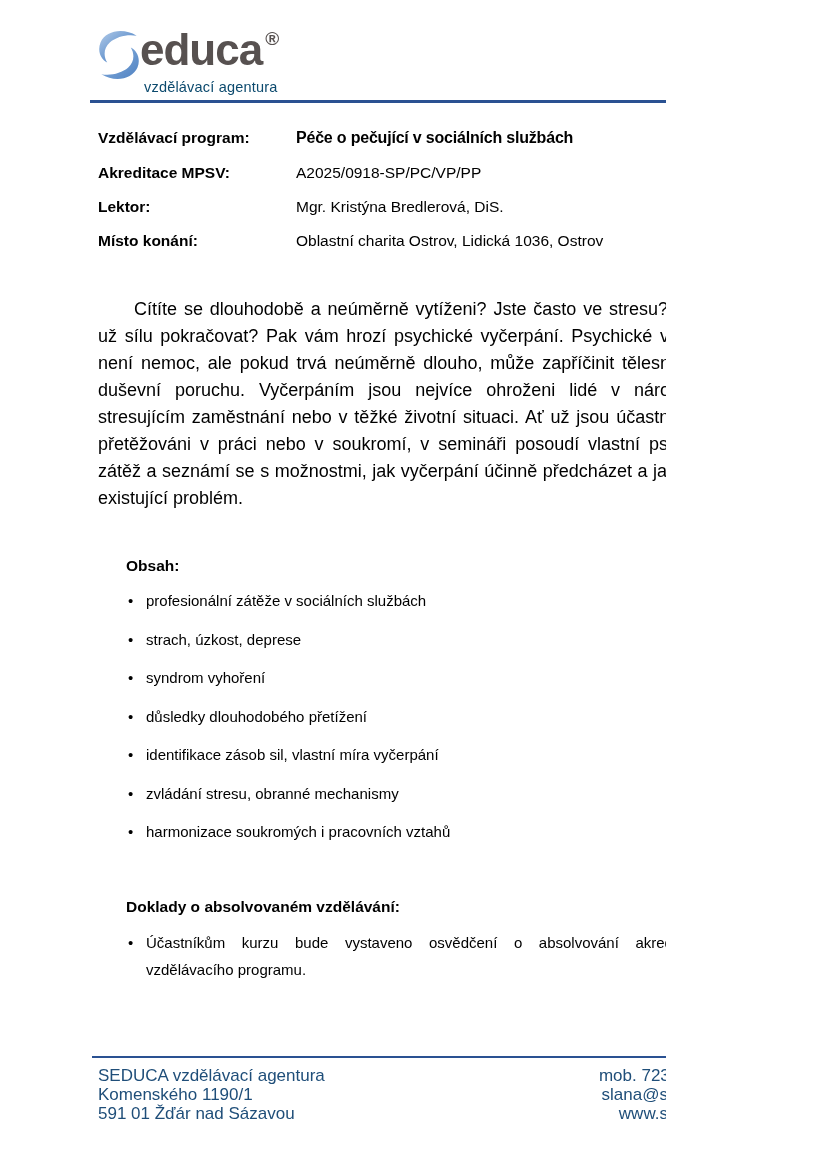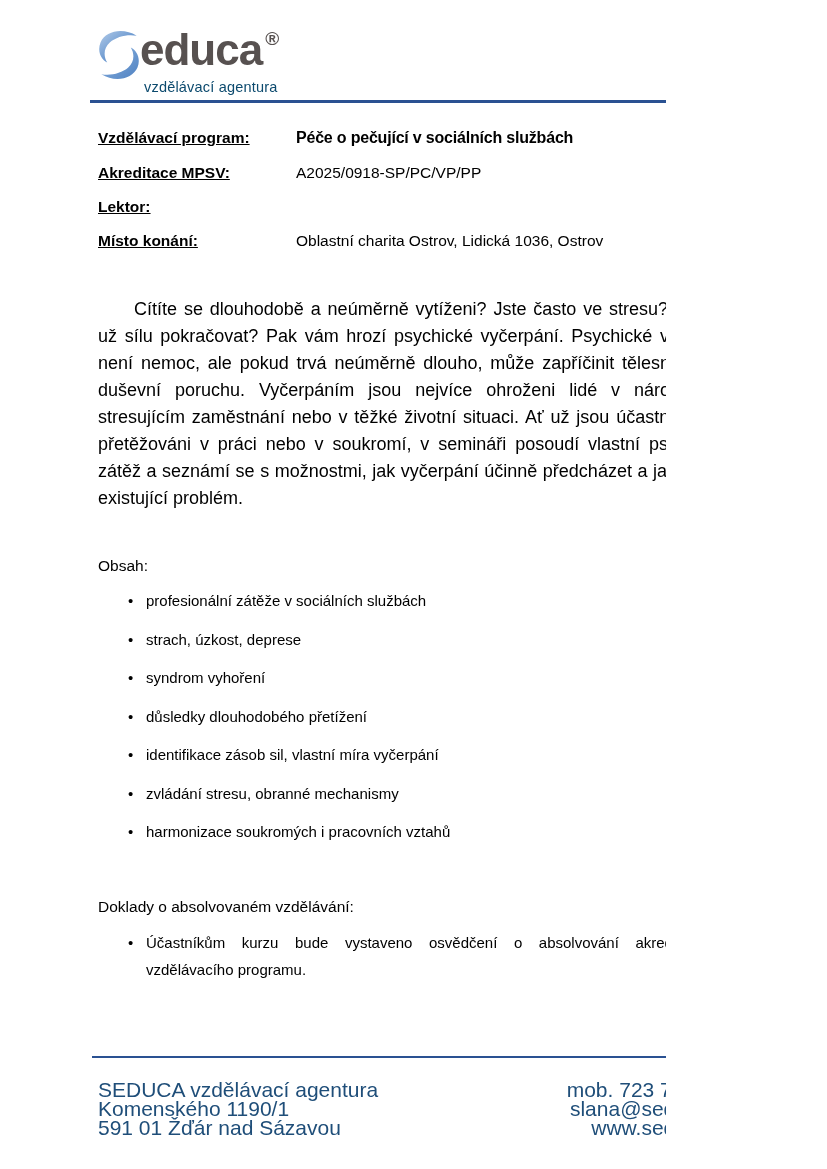--- a/index.html
+++ b/index.html
@@ -46,37 +46,37 @@
     border-top: 3px solid #2a5192;
     margin-top: 6px;
   }
 
   
   .details { margin-top: 20px; }
   .detail-row { display: flex; align-items: baseline; margin-bottom: 15px; }
   .detail-row.title-row { margin-bottom: 10px; }
   .detail-label {
     width: 198px; flex: 0 0 198px;
-    font-weight: 700; font-size: 15.5px; line-height: 19px; text-decoration: underline;
+    font-weight: 700; font-size: 15.5px; line-height: 19px;
   }
   .detail-value { font-size: 15.5px; line-height: 19px; }
   .title-row .detail-value {
     font-size: 16px; line-height: 30px; font-weight: 700; letter-spacing: -0.2px;
   }
 
   
   .intro {
     margin-top: 46px;
     font-size: 18px; line-height: 27px;
     text-align: justify;
     text-indent: 36px;
   }
 
   
-  .section-heading { font-weight: 400; font-size: 15.5px; line-height: 19px; }
+  .section-heading { font-weight: 700; font-size: 15.5px; line-height: 19px; margin-left: 28px; }
   .obsah-heading { margin-top: 44px; }
   .doklady-heading { margin-top: 52px; }
 
   ul.bullet-list { list-style: none; margin-top: 12px; }
   ul.bullet-list li {
     position: relative;
     padding-left: 48px;
     font-size: 15px; line-height: 25.5px; margin-top: 13px;
   }
   ul.bullet-list li::before {
@@ -85,25 +85,25 @@
     font-size: 15px;
   }
   ul.bullet-list.wide li { line-height: 27px; text-align: justify; }
 
   
   .footer {
     position: absolute;
     left: 92px; top: 1056px;
     width: 644px;
     border-top: 2px solid #2a5192;
-    padding: 22px 0 0 6px;
+    padding: 8px 0 0 6px;
     display: flex;
     justify-content: space-between;
     color: #1f4e79;
-    font-size: 21px; line-height: 19px;
+    font-size: 17px; line-height: 19px;
   }
   .footer-right { text-align: right; }
 </style>
 </head>
 <body>
 
 <div class="page">
   <div class="content">
 
     <div class="logo">
@@ -127,20 +127,21 @@
       <div class="detail-row title-row">
         <div class="detail-label">Vzdělávací program:</div>
         <div class="detail-value">Péče o pečující v sociálních službách</div>
       </div>
       <div class="detail-row">
         <div class="detail-label">Akreditace MPSV:</div>
         <div class="detail-value">A2025/0918-SP/PC/VP/PP</div>
       </div>
       <div class="detail-row">
         <div class="detail-label">Lektor:</div>
+        <div class="detail-value">Mgr. Kristýna Bredlerová, DiS.</div>
       </div>
       <div class="detail-row">
         <div class="detail-label">Místo konání:</div>
         <div class="detail-value">Oblastní charita Ostrov, Lidická 1036, Ostrov</div>
       </div>
     </div>
 
     <p class="intro">Cítíte se dlouhodobě a neúměrně vytíženi? Jste často ve stresu? Nemáte už sílu pokračovat? Pak vám hrozí psychické vyčerpání. Psychické vyčerpání není nemoc, ale pokud trvá neúměrně dlouho, může zapříčinit tělesnou nebo duševní poruchu. Vyčerpáním jsou nejvíce ohroženi lidé v náročném a stresujícím zaměstnání nebo v těžké životní situaci. Ať už jsou účastníci kurzu přetěžováni v práci nebo v soukromí, v semináři posoudí vlastní psychickou zátěž a seznámí se s možnostmi, jak vyčerpání účinně předcházet a jak řešit již existující problém.</p>
 
     <div class="section-heading obsah-heading">Obsah:</div>

